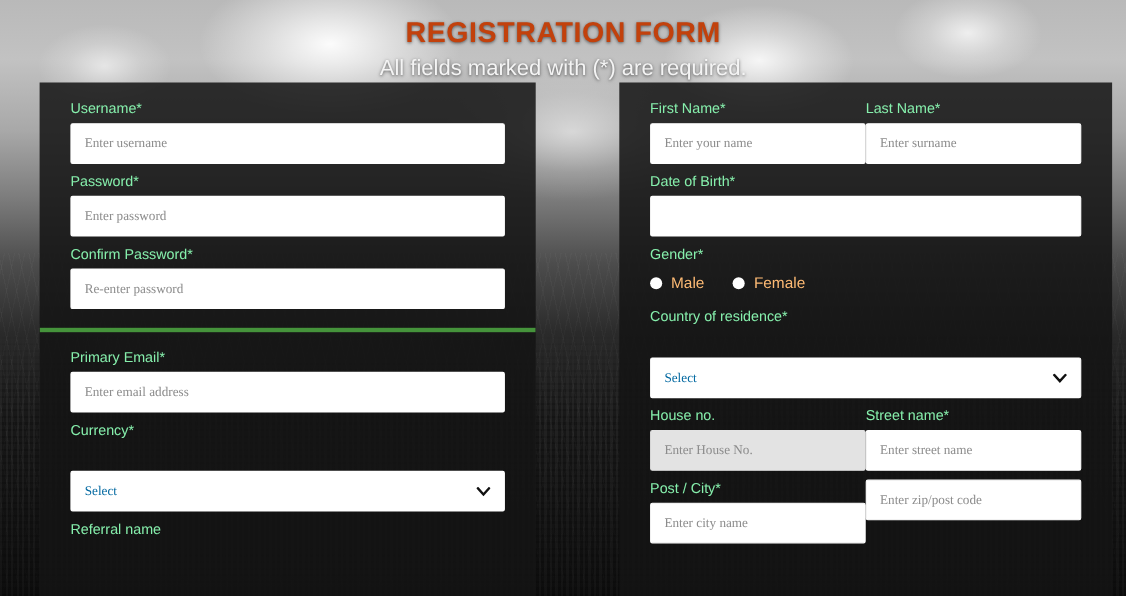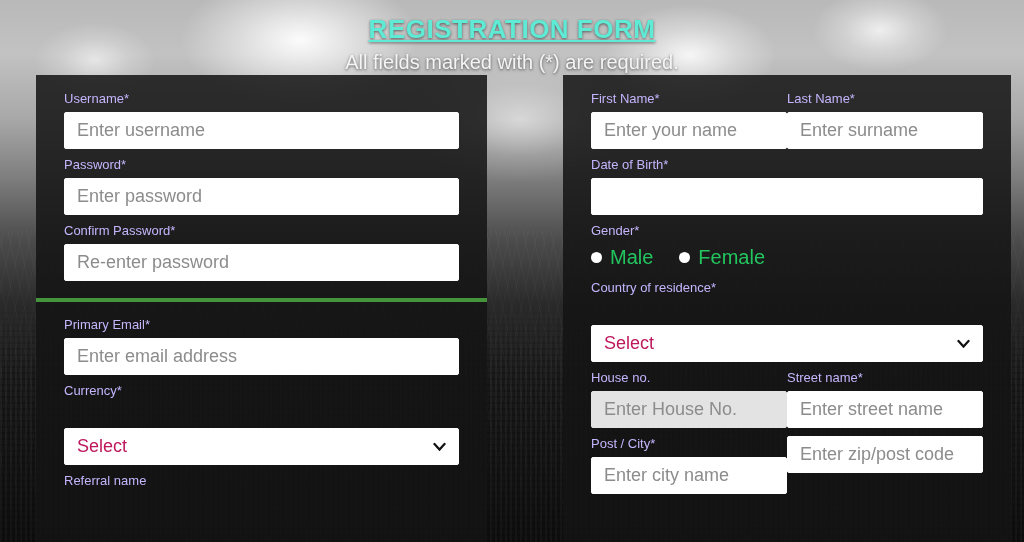--- a/index.html
+++ b/index.html
@@ -65,24 +65,23 @@
   
   #header {
     position: absolute;
     top: 14px; left: 0; right: 0;
     text-align: center;
     z-index: 5;
   }
   #title {
     font-size: 26px;
     font-weight: bold;
-    color: #5eead4;
+    color: #c2410c;
     letter-spacing: .5px;
     text-shadow: 0 1px 3px rgba(0,0,0,.55);
-    text-decoration: underline;
   }
   #subtitle {
     margin-top: 6px;
     font-size: 20px;
     color: #f4f4f4;
     text-shadow: 0 1px 3px rgba(0,0,0,.6);
   }
 
   
   .card {
@@ -93,36 +92,36 @@
     overflow: hidden;
   }
   #card-left  { left: 36px;  width: 451px; height: 467px; }
   #card-right { left: 563px; width: 448px; height: 467px; }
 
   .field { margin-bottom: 8px; }
 
   label.lbl {
     display: block;
     font-size: 13px;
-    color: #c4b5fd;
+    color: #86efac;
     margin-bottom: 5px;
     line-height: 16px;
     white-space: nowrap;
   }
 
   .inp {
     display: block;
     width: 100%;
     height: 37px;
     background: #ffffff;
     border: 1px solid #ffffff;
     border-radius: 2px;
-    font-family: Liberation Sans, sans-serif;
-    font-size: 18px;
-    color: #be185d;
+    font-family: Liberation Serif, serif;
+    font-size: 12px;
+    color: #0369a1;
     padding: 0 12px;
     outline: none;
   }
   .inp::placeholder { color: #8c8c8c; opacity: 1; }
   .inp:disabled, .inp.disabled {
     background: #e3e3e3;
     border-color: #e3e3e3;
   }
   .inp.disabled::placeholder { color: #8c8c8c; }
 
@@ -167,22 +166,22 @@
     gap: 8px;
   }
   .radio-dot {
     width: 11px;
     height: 11px;
     border-radius: 50%;
     background: #ffffff;
     display: block;
   }
   .radio-label {
-    font-size: 20px;
-    color: #22c55e;
+    font-size: 14px;
+    color: #fdba74;
   }
 
   .help-icon {
     display: inline-block;
     vertical-align: -2px;
     margin-left: 4px;
     line-height: 0;
   }
 </style>
 </head>

